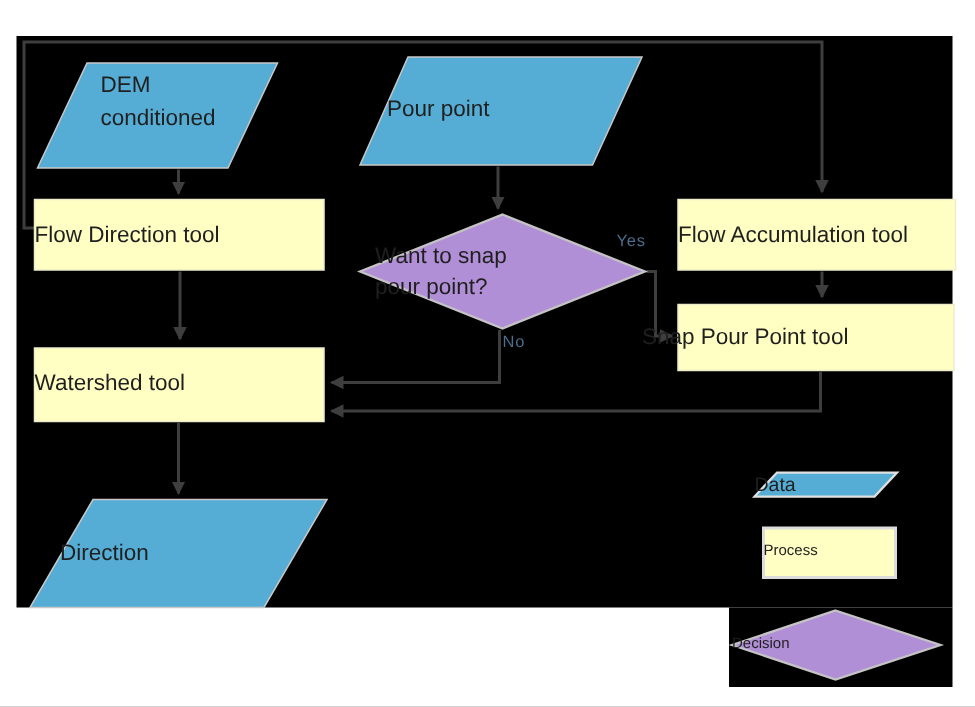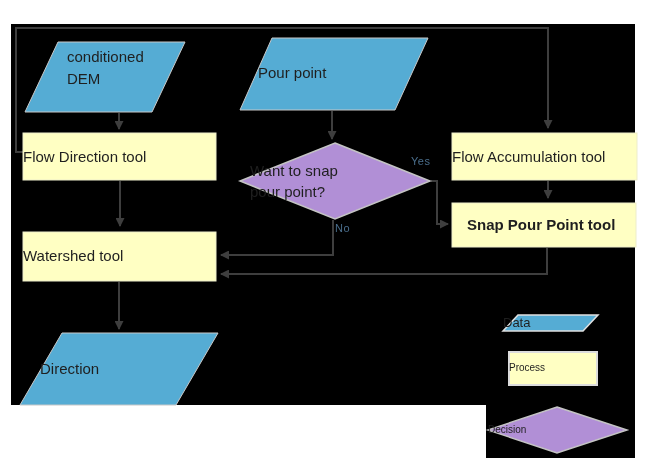--- a/index.html
+++ b/index.html
@@ -71,31 +71,31 @@
     <rect class="shape-process" x="23" y="232" width="193" height="49" fill="#FFFFC3"></rect>
 
     <polygon class="shape-decision" points="335,143 430,181 335,219 240,181" fill="#B18FD6"></polygon>
 
     <polygon class="shape-data-legend" points="518,315 598,315 583,331 503,331" fill="#55ACD4"></polygon>
     <rect class="shape-process-legend" x="509" y="352" width="88" height="33" fill="#FFFFC3"></rect>
     <polygon class="shape-decision" points="557,407 627,430 557,453 488,430" fill="#B18FD6"></polygon>
   </svg>
 
   <div class="lbl lbl-left" style="left:67px;top:46px;width:115px;line-height:22px;">
+    <span class="row">DEM</span>
     <span class="row">conditioned</span>
-    <span class="row">DEM</span>
   </div>
 
   <div class="lbl" style="left:258px;top:63px;width:150px;">Pour point</div>
 
   <div class="lbl" style="left:23px;top:147px;width:193px;">Flow Direction tool</div>
 
   <div class="lbl" style="left:452px;top:147px;width:185px;">Flow Accumulation tool</div>
 
-  <div class="lbl" style="left:467px;top:215px;width:150px;font-weight:bold;">Snap Pour Point tool</div>
+  <div class="lbl" style="left:428px;top:215px;width:150px;">Snap Pour Point tool</div>
 
   <div class="lbl" style="left:23px;top:246px;width:193px;">Watershed tool</div>
 
   <div class="lbl" style="left:40px;top:359px;width:158px;">Direction</div>
 
   <div class="lbl" style="left:250px;top:160px;width:170px;line-height:21px;">
     <span class="row">Want to snap</span>
     <span class="row">pour point?</span>
   </div>
 

